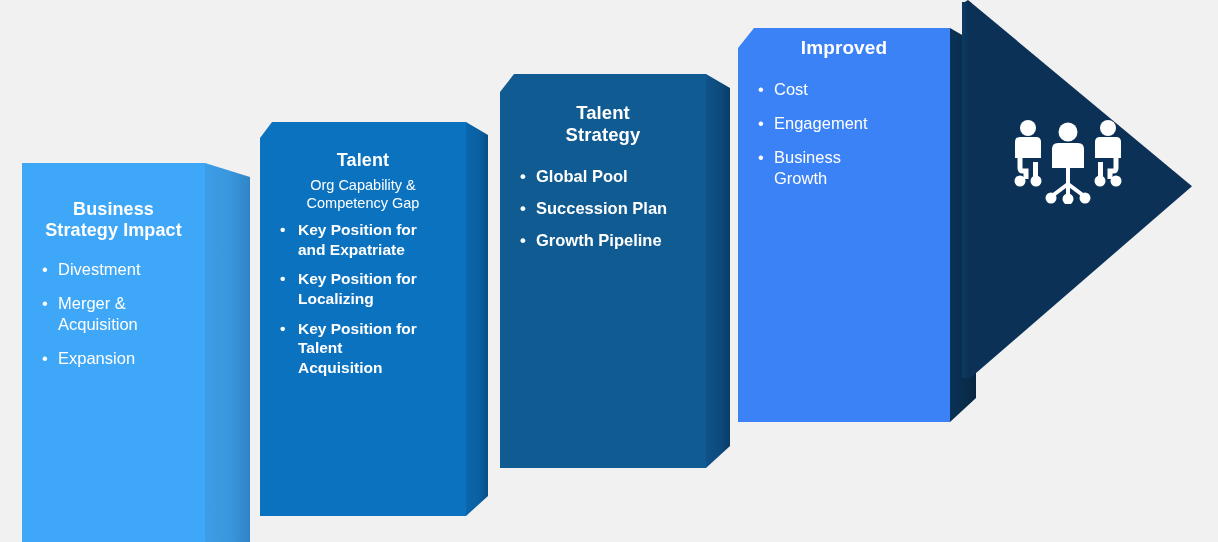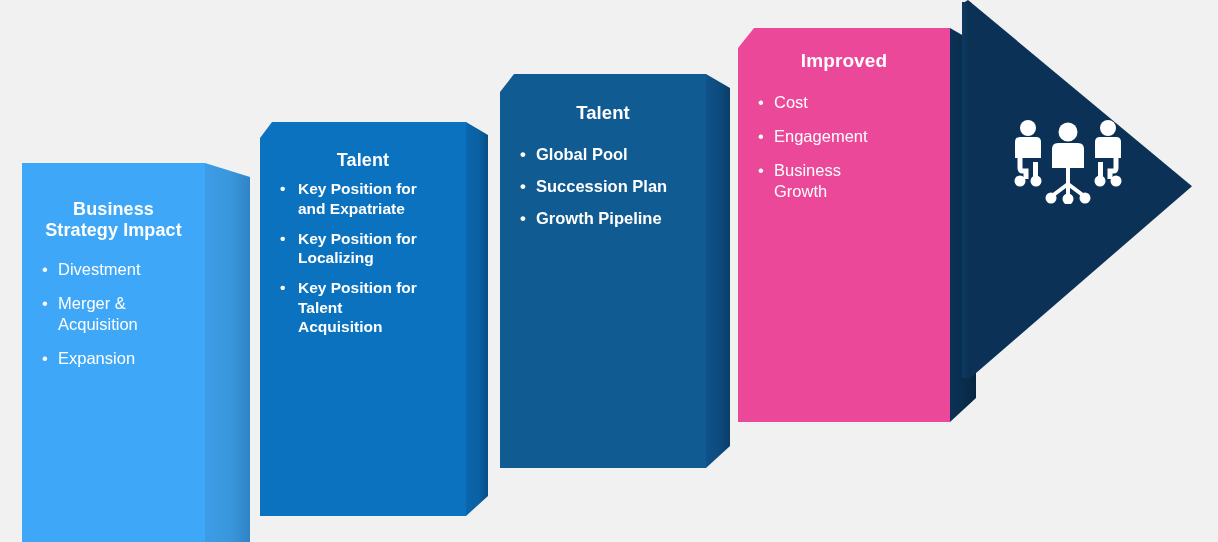--- a/index.html
+++ b/index.html
@@ -132,22 +132,22 @@
     clip-path: polygon(0 0, 100% 14px, 100% calc(100% - 22px), 0 100%);
   }
   #step3 .title { font-size: 18.5px; }
   #step3 .bullets { margin-top: 20px; font-size: 16.5px; font-weight: bold; }
   #step3 .bullets li { margin-bottom: 11px; }
 
   
   #step4 { left: 738px; top: 28px; width: 238px; height: 394px; }
   #step4 .face {
     left: 0; right: 26px;
-    background: #ec4899;
-    padding-top: 22px;
+    background: #3b82f6;
+    padding-top: 9px;
   }
   #step4 .leftbevel {
     position: absolute;
     left: 0; top: 0;
     width: 16px; height: 20px;
     background: #f1f1f1;
     clip-path: polygon(0 0, 100% 0, 0 100%);
   }
   #step4 .side {
     width: 26px;
@@ -216,20 +216,24 @@
     </div>
   </div>
 
   <div class="step" id="step2">
     <div class="side"></div>
     <div class="face">
       <div class="leftbevel"></div>
       <div class="title">
         <div>Talent</div>
       </div>
+      <div class="subtitle">
+        <div>Org Capability &amp;</div>
+        <div>Competency Gap</div>
+      </div>
       <ul class="bullets">
         <li>
           <span class="dot">•</span>
           <span style="white-space:pre-line;">Key Position for
 and Expatriate</span>
         </li>
         <li>
           <span class="dot">•</span>
           <span style="white-space:pre-line;">Key Position for
 Localizing</span>
@@ -243,20 +247,21 @@
       </ul>
     </div>
   </div>
 
   <div class="step" id="step3">
     <div class="side"></div>
     <div class="face">
       <div class="leftbevel"></div>
       <div class="title">
         <div>Talent</div>
+        <div>Strategy</div>
       </div>
       <ul class="bullets">
         <li>
           <span class="dot">•</span>
           <span>Global Pool</span>
         </li>
         <li>
           <span class="dot">•</span>
           <span>Succession Plan</span>
         </li>

